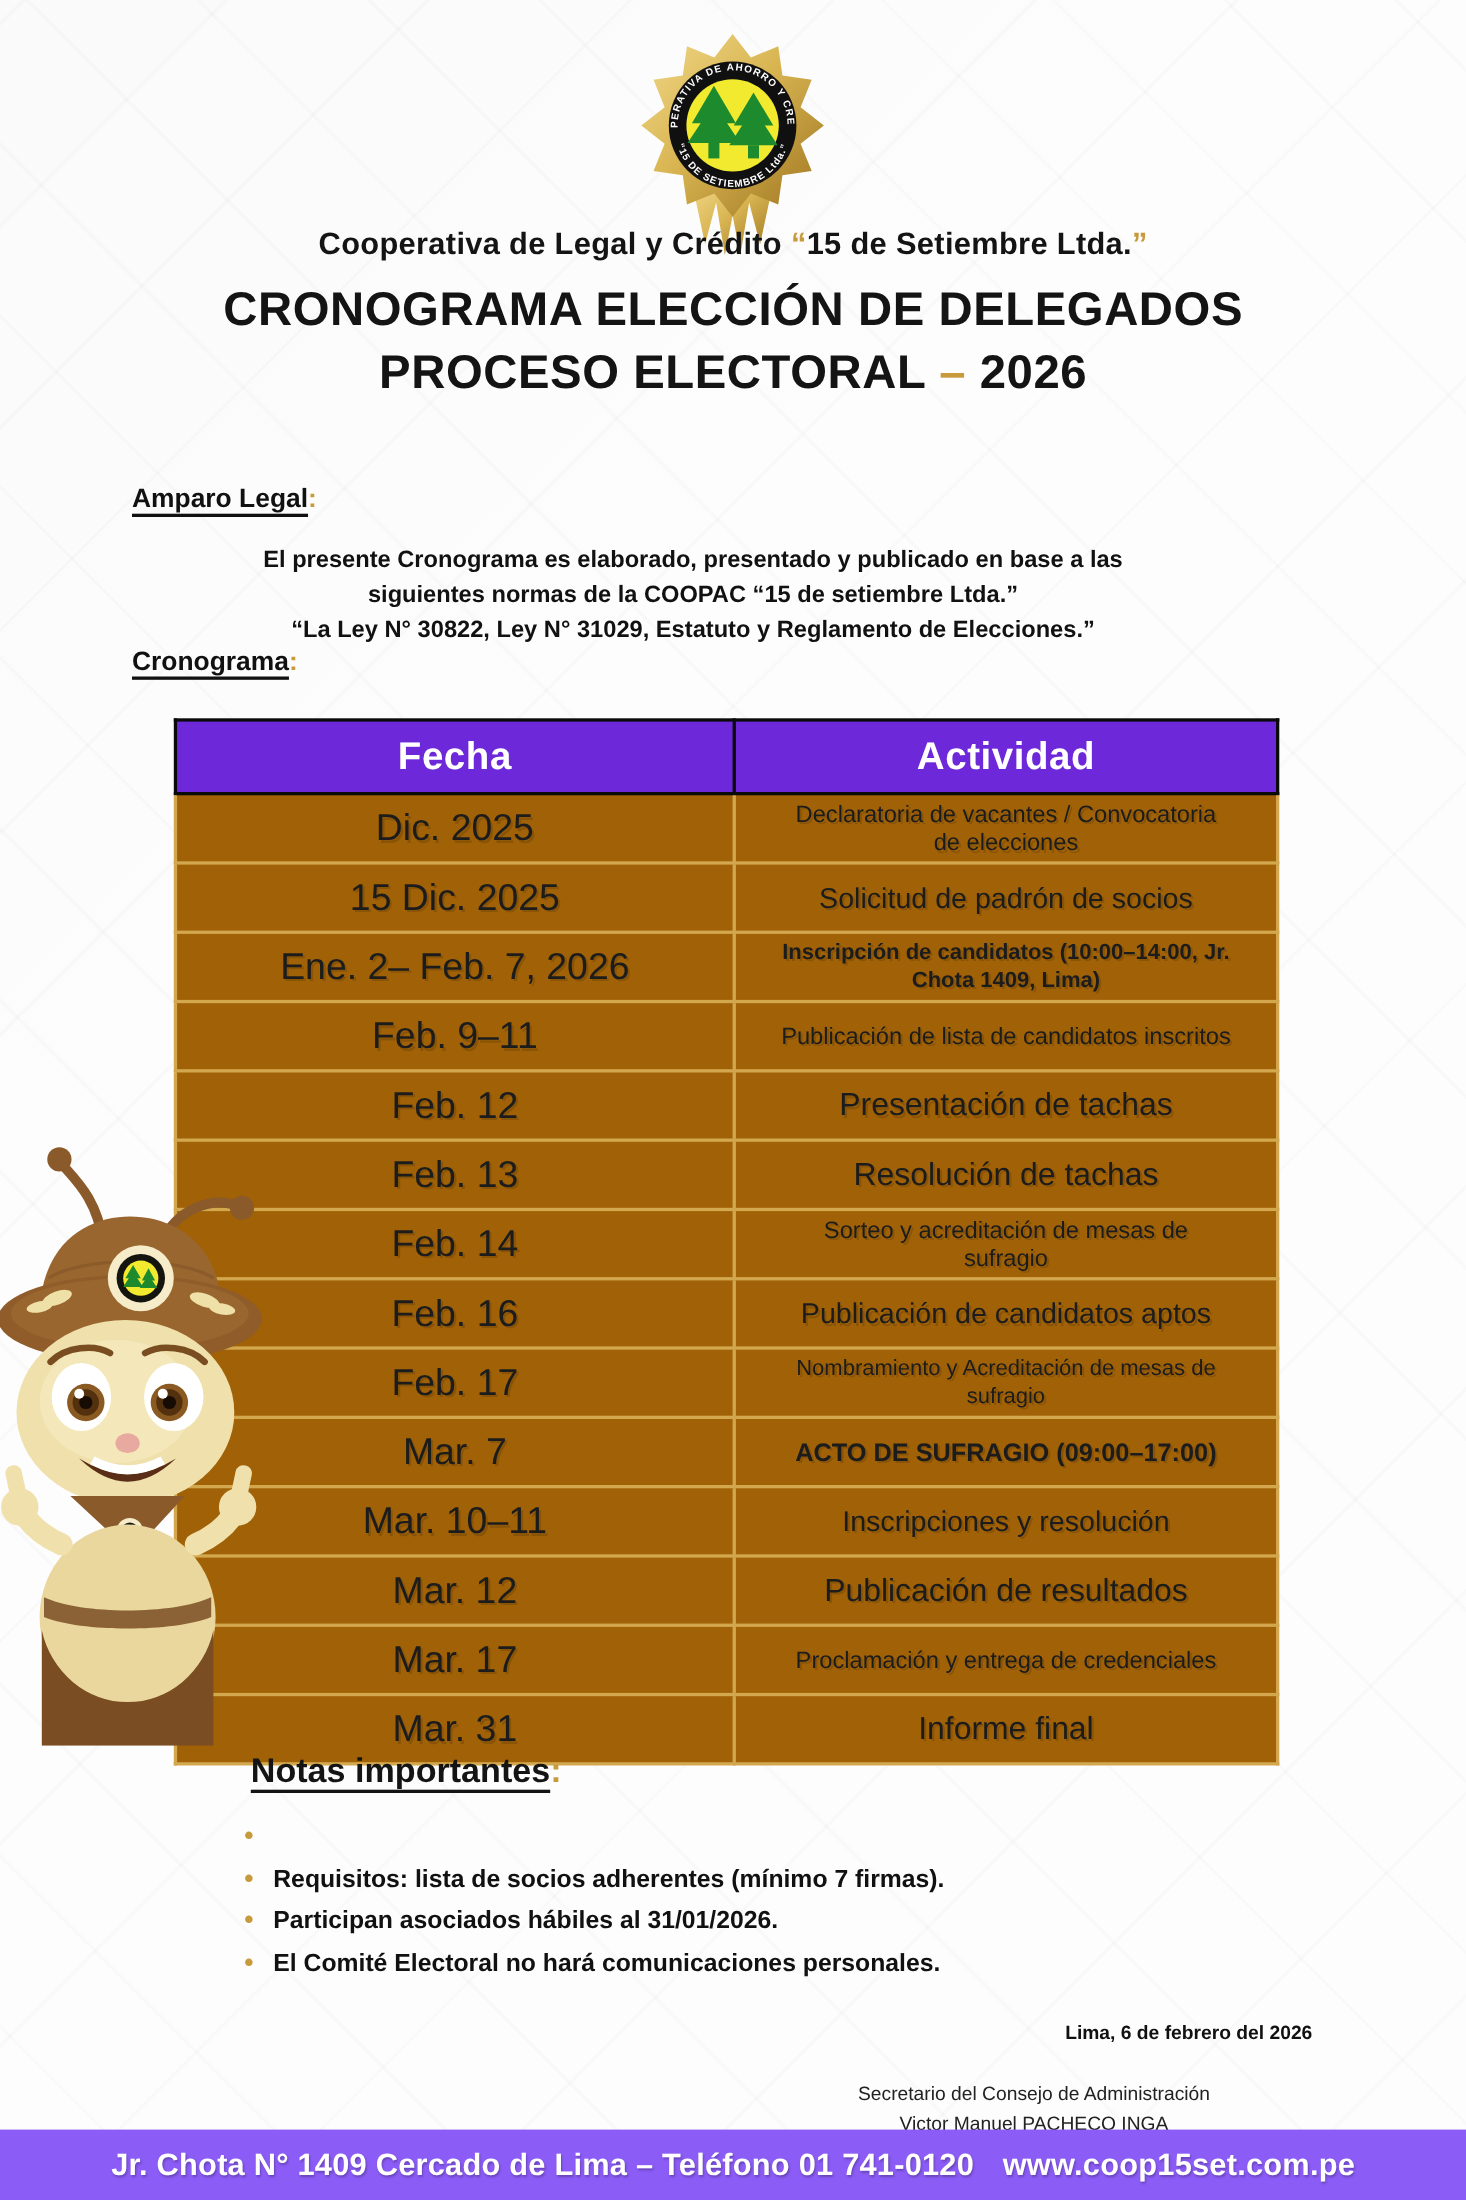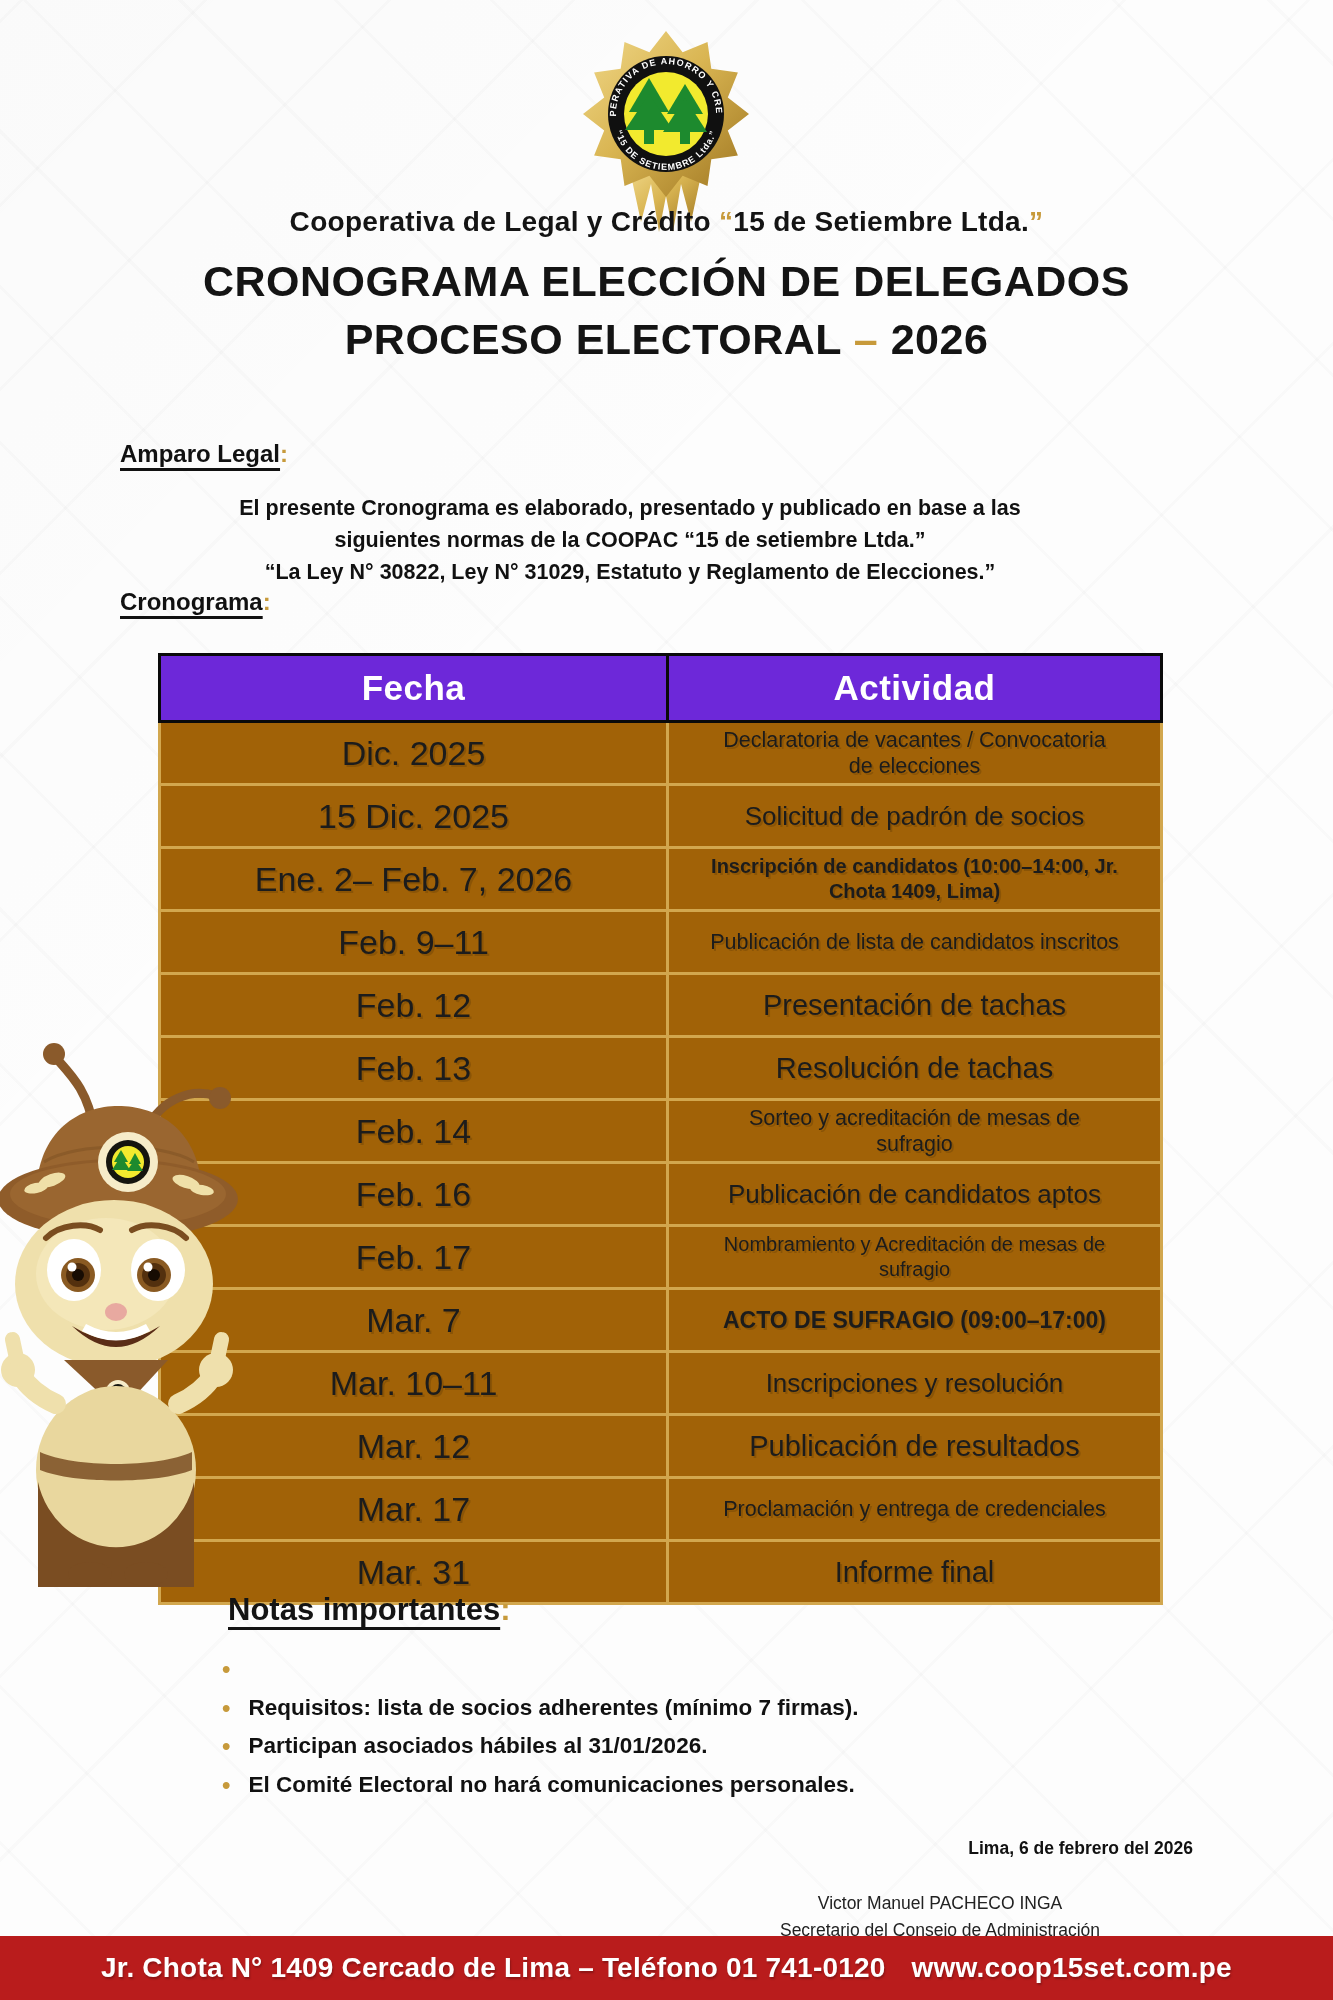--- a/index.html
+++ b/index.html
@@ -78,21 +78,21 @@
   .date-line{
     position:absolute;right:140px;top:1838px;font-size:17.5px;font-weight:800;color:#111;
   }
   .sig{
     position:absolute;top:1890px;width:500px;text-align:center;
     font-size:17.5px;line-height:27px;color:#222;
   }
   .sig-left{left:190px;}
   .sig-right{left:690px;}
   .footer-bar{
-    position:absolute;left:0;bottom:0;width:100%;height:64px;background:#b91c1c;
+    position:absolute;left:0;bottom:0;width:100%;height:64px;background:#8b5cf6;
     display:flex;align-items:center;justify-content:center;gap:26px;z-index:7;
     color:#fff;font-weight:800;font-size:28px;letter-spacing:.2px;
     text-shadow:1px 2px 2px rgba(0,0,0,0.25);
   }
   
   .bee{position:absolute;left:-6px;top:1012px;width:248px;height:575px;z-index:5;}
 </style>
 </head>
 <body>
 
@@ -321,22 +321,22 @@
     </li>
       <li>
       <span class="bullet">•</span>
       <span>El Comité Electoral no hará comunicaciones personales.</span>
     </li>
     </ul>
 
   <div class="date-line">Lima, 6 de febrero del 2026</div>
 
   <div class="sig sig-right">
+    <div>Secretario del Consejo de Administración</div>
     <div>Victor Manuel PACHECO INGA</div>
-    <div>Secretario del Consejo de Administración</div>
     <div>DNI N° 16696161</div>
   </div>
 
   <div class="footer-bar">
     <span>Jr. Chota N° 1409 Cercado de Lima – Teléfono 01 741-0120</span>
     <span>www.coop15set.com.pe</span>
   </div>
 </div>
 
 </body></html>

